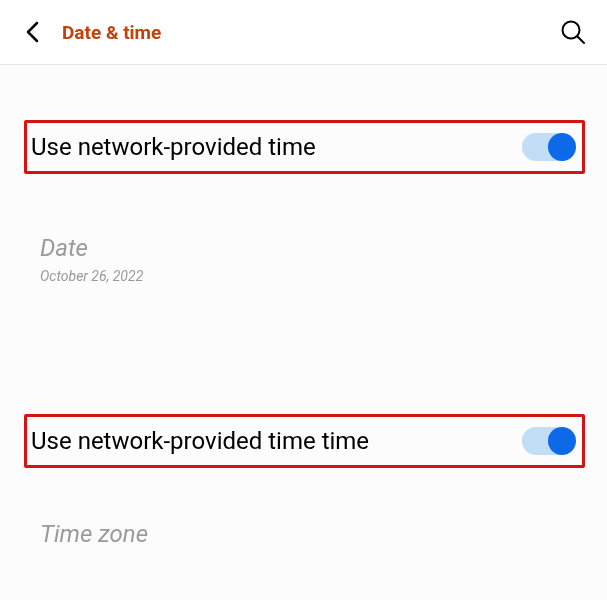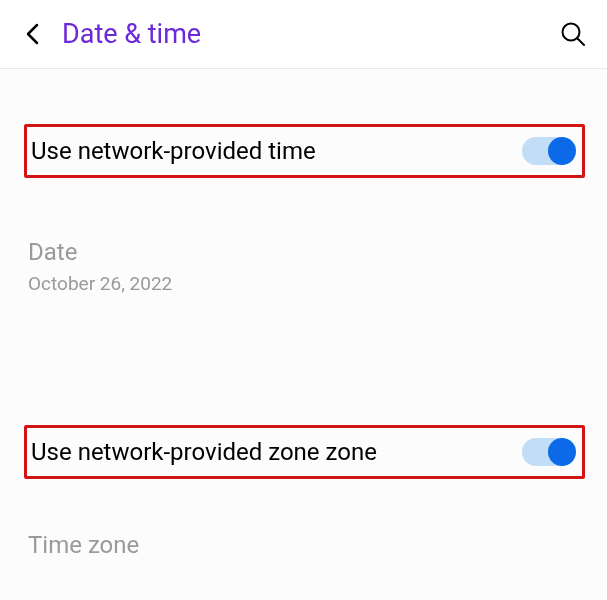--- a/index.html
+++ b/index.html
@@ -28,23 +28,23 @@
       align-items: center;
       justify-content: center;
       cursor: pointer;
       margin-right: 18px;
     }
     .back-icon svg {
       width: 14px;
       height: 22px;
     }
     .header-title {
-      font-size: 27px;
-      font-weight: 400;
-      color: #6d28d9;
+      font-size: 19px;
+      font-weight: 700;
+      color: #c2410c;
       flex: 1;
     }
     .search-icon {
       width: 28px;
       height: 28px;
       display: flex;
       align-items: center;
       justify-content: center;
       cursor: pointer;
     }
@@ -70,26 +70,27 @@
       border-radius: 2px;
       padding: 10px 0px 10px 4px;
       margin-left: 24px;
     }
     .setting-label {
       font-size: 24px;
       color: #000;
       flex: 1;
     }
     .setting-value {
-      font-size: 19px;
+      font-size: 14px;
       color: #9a9a9a;
       margin-top: 6px;
     }
     .setting-block {
-      padding: 18px 28px;
+      padding: 18px 40px;
+      font-style: italic;
     }
     .setting-block-title {
       font-size: 24px;
       color: #9a9a9a;
     }
     .toggle {
       width: 52px;
       height: 28px;
       background: #c2def7;
       border-radius: 14px;
@@ -155,21 +156,21 @@
   </div>
 
   <div class="gap2"></div>
 
   <div class="setting-block">
   </div>
 
   <div class="gap3"></div>
 
   <div class="setting-row highlighted">
-    <div class="setting-label">Use network-provided zone zone</div>
+    <div class="setting-label">Use network-provided time time</div>
     <div class="toggle">
       <div class="toggle-knob"></div>
     </div>
   </div>
 
   <div class="gap4"></div>
 
   <div class="setting-block">
     <div class="setting-block-title">Time zone</div>
 

